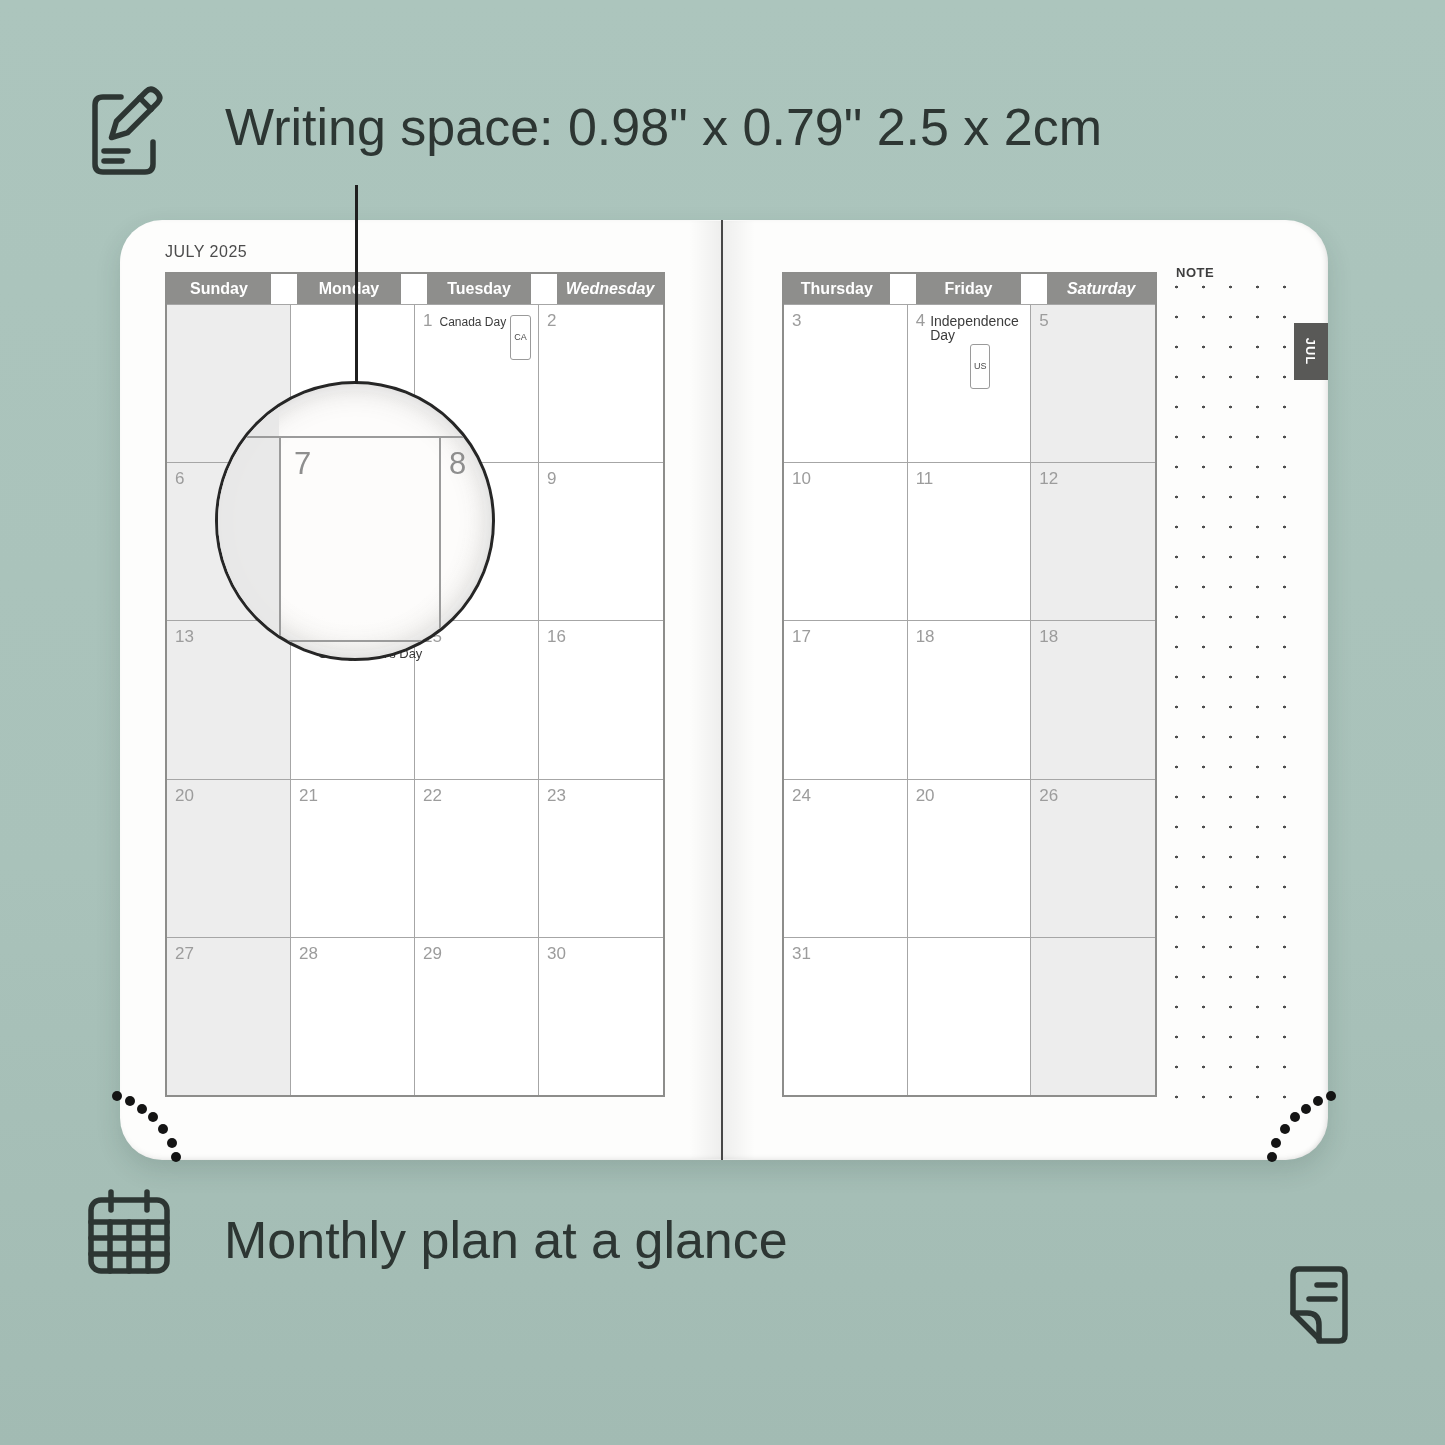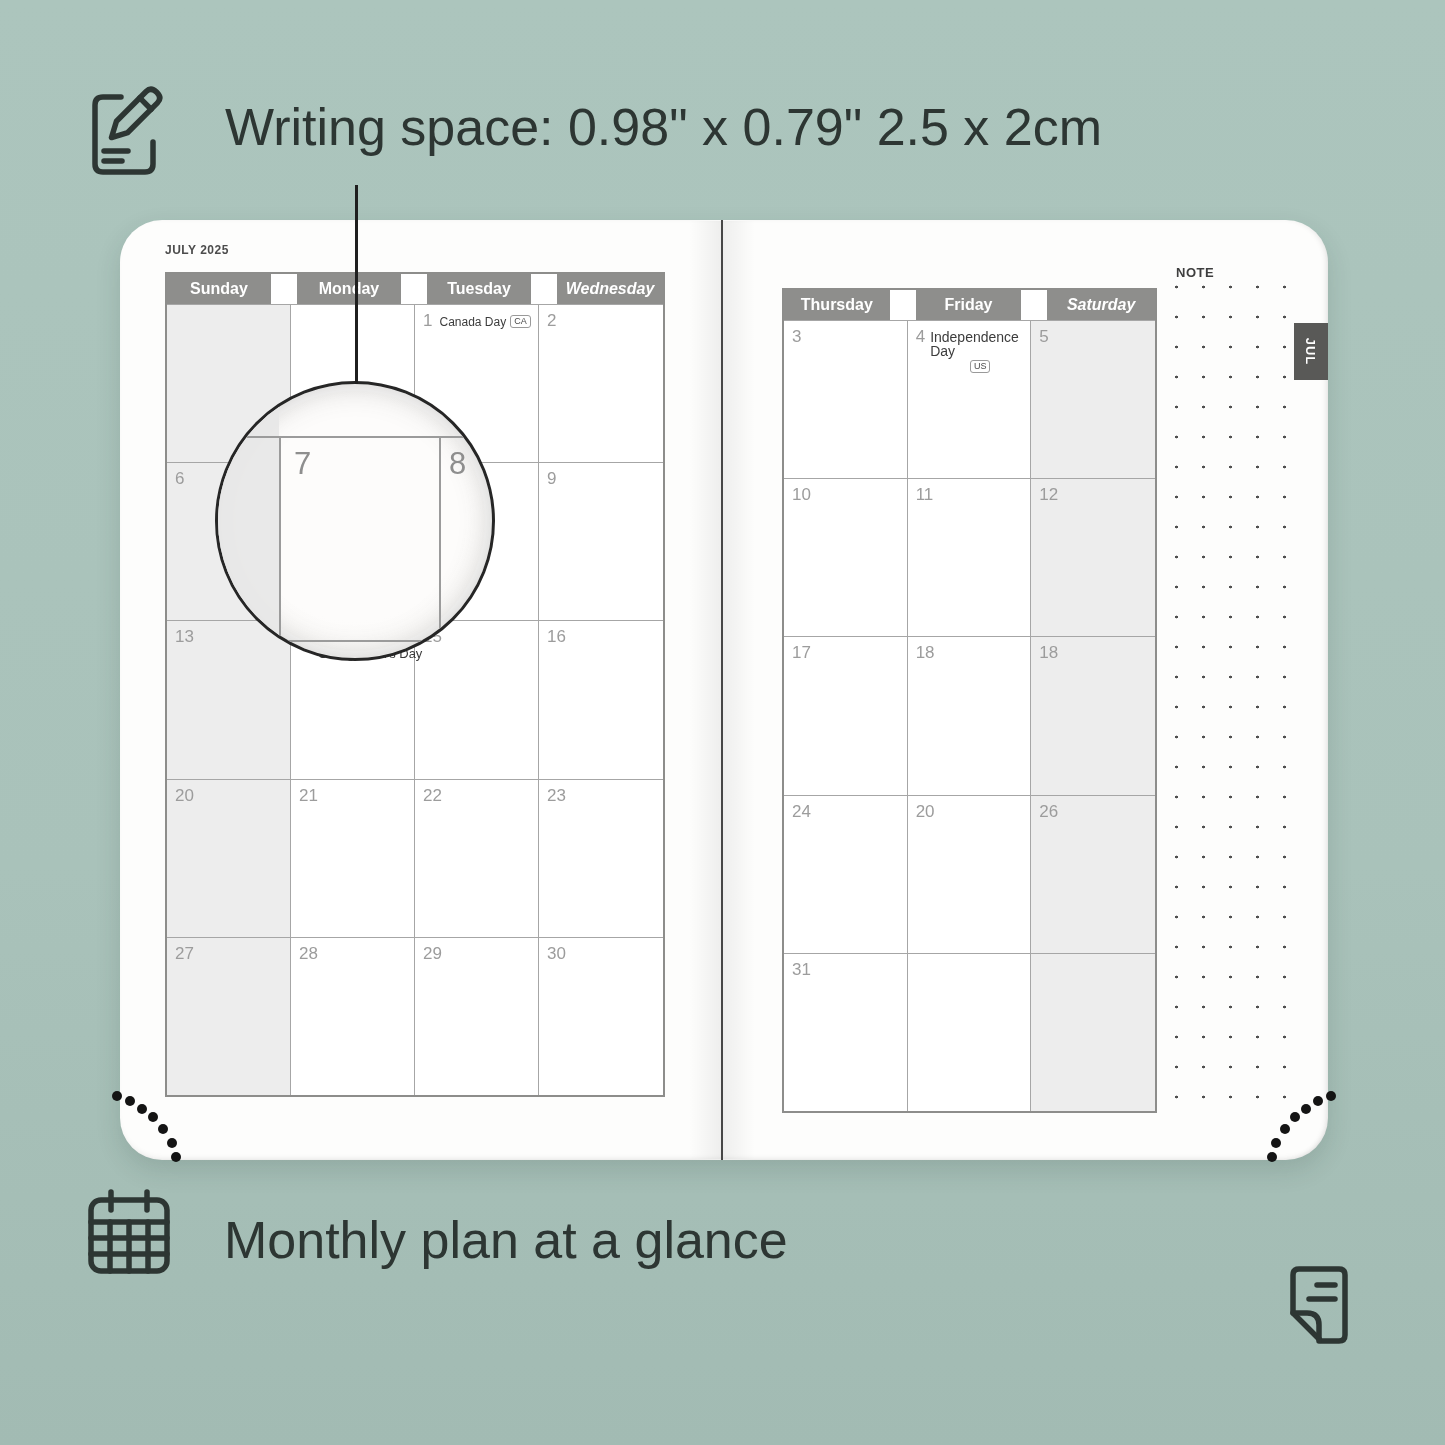--- a/index.html
+++ b/index.html
@@ -16,41 +16,41 @@
 
   
   .sheet{position:absolute;left:120px;top:220px;width:1208px;height:940px;background:#fdfdfc;
     border-radius:42px;box-shadow:0 10px 26px rgba(25,50,44,.14), inset -4px 0 6px -3px rgba(0,0,0,.12), inset 0 -4px 6px -3px rgba(0,0,0,.08);}
   .spine{position:absolute;left:721px;top:220px;width:2px;height:940px;background:#474747;z-index:6;}
   .spine-shade-l{position:absolute;left:689px;top:221px;width:32px;height:938px;z-index:5;
     background:linear-gradient(90deg,rgba(0,0,0,0),rgba(0,0,0,.06));}
   .spine-shade-r{position:absolute;left:723px;top:221px;width:32px;height:938px;z-index:5;
     background:linear-gradient(270deg,rgba(0,0,0,0),rgba(0,0,0,.06));}
 
-  .month-title{position:absolute;left:165px;top:243px;font-size:12px;font-weight:bold;color:#4c4c4c;letter-spacing:.5px;z-index:4;}
+  .month-title{position:absolute;left:165px;top:243px;font-size:16px;font-weight:normal;color:#4c4c4c;letter-spacing:.5px;z-index:4;}
 
   
   .cal{position:absolute;top:272px;background:#fff;border:2px solid #8d8d8b;box-sizing:border-box;z-index:4;}
   .cal-left{left:165px;width:500px;height:825px;}
-  .cal-right{left:782px;width:375px;height:825px;margin-top:16px;}
+  .cal-right{left:782px;width:375px;height:825px;}
   .cal-hdr{display:grid;height:30px;gap:24px;}
   .cal-left .cal-hdr{grid-template-columns:repeat(4,1fr);}
   .cal-right .cal-hdr{grid-template-columns:repeat(3,1fr);}
   .hdr-cell{background:#8e8e8c;color:#fff;font-weight:bold;font-size:16px;display:flex;align-items:center;justify-content:center;border-right:2px solid #fff;}
   .hdr-cell.last{border-right:none;font-style:italic;}
   .cal-body{display:grid;height:791px;}
   .cal-left .cal-body{grid-template-columns:repeat(4,1fr);grid-template-rows:repeat(5,1fr);}
   .cal-right .cal-body{grid-template-columns:repeat(3,1fr);grid-template-rows:repeat(5,1fr);}
   .cell{border-right:1px solid #a6a6a6;border-top:1px solid #a6a6a6;padding:7px 0 0 8px;box-sizing:border-box;display:flex;align-items:flex-start;}
   .cell.colend{border-right:none;}
   .cell.wkend{background:#ededed;}
   .num{font-size:17px;color:#9c9c9c;line-height:18px;}
   .hol{margin-left:7px;font-size:12px;color:#3c3c3c;line-height:14px;padding-top:3px;font-weight:500;}
   .hol-sm{font-size:14px;}
-  .badge{display:inline-block;border:1px solid #9a9a9a;border-radius:3px;font-size:9px;color:#4a4a4a;line-height:11px;padding:0 3px;margin-left:4px;margin-top:3px;background:#fff;text-align:center;}
+  .badge{display:inline-block;border:1px solid #9a9a9a;border-radius:3px;font-size:9px;color:#4a4a4a;line-height:11px;padding:16px 3px;margin-left:4px;margin-top:3px;background:#fff;text-align:center;}
   .hol-col{display:flex;flex-direction:column;align-items:center;margin-left:5px;}
   .hol-col .badge{margin-left:0;margin-top:2px;}
   .orangemen{position:absolute;left:318px;top:646px;font-size:13px;color:#3a3a3a;font-weight:500;z-index:8;white-space:nowrap;}
 
   
   .note-dots{position:absolute;left:1163px;top:272px;width:135px;height:840px;z-index:3;
     background-image:radial-gradient(circle,#4f4f4f 1.3px,rgba(0,0,0,0) 1.6px);background-size:27px 30px;}
   .note-label{position:absolute;left:1176px;top:265px;font-size:13px;font-weight:bold;color:#3e3e3e;background:#fdfdfc;padding:0 6px 2px 0;z-index:4;letter-spacing:.5px;}
 
   

